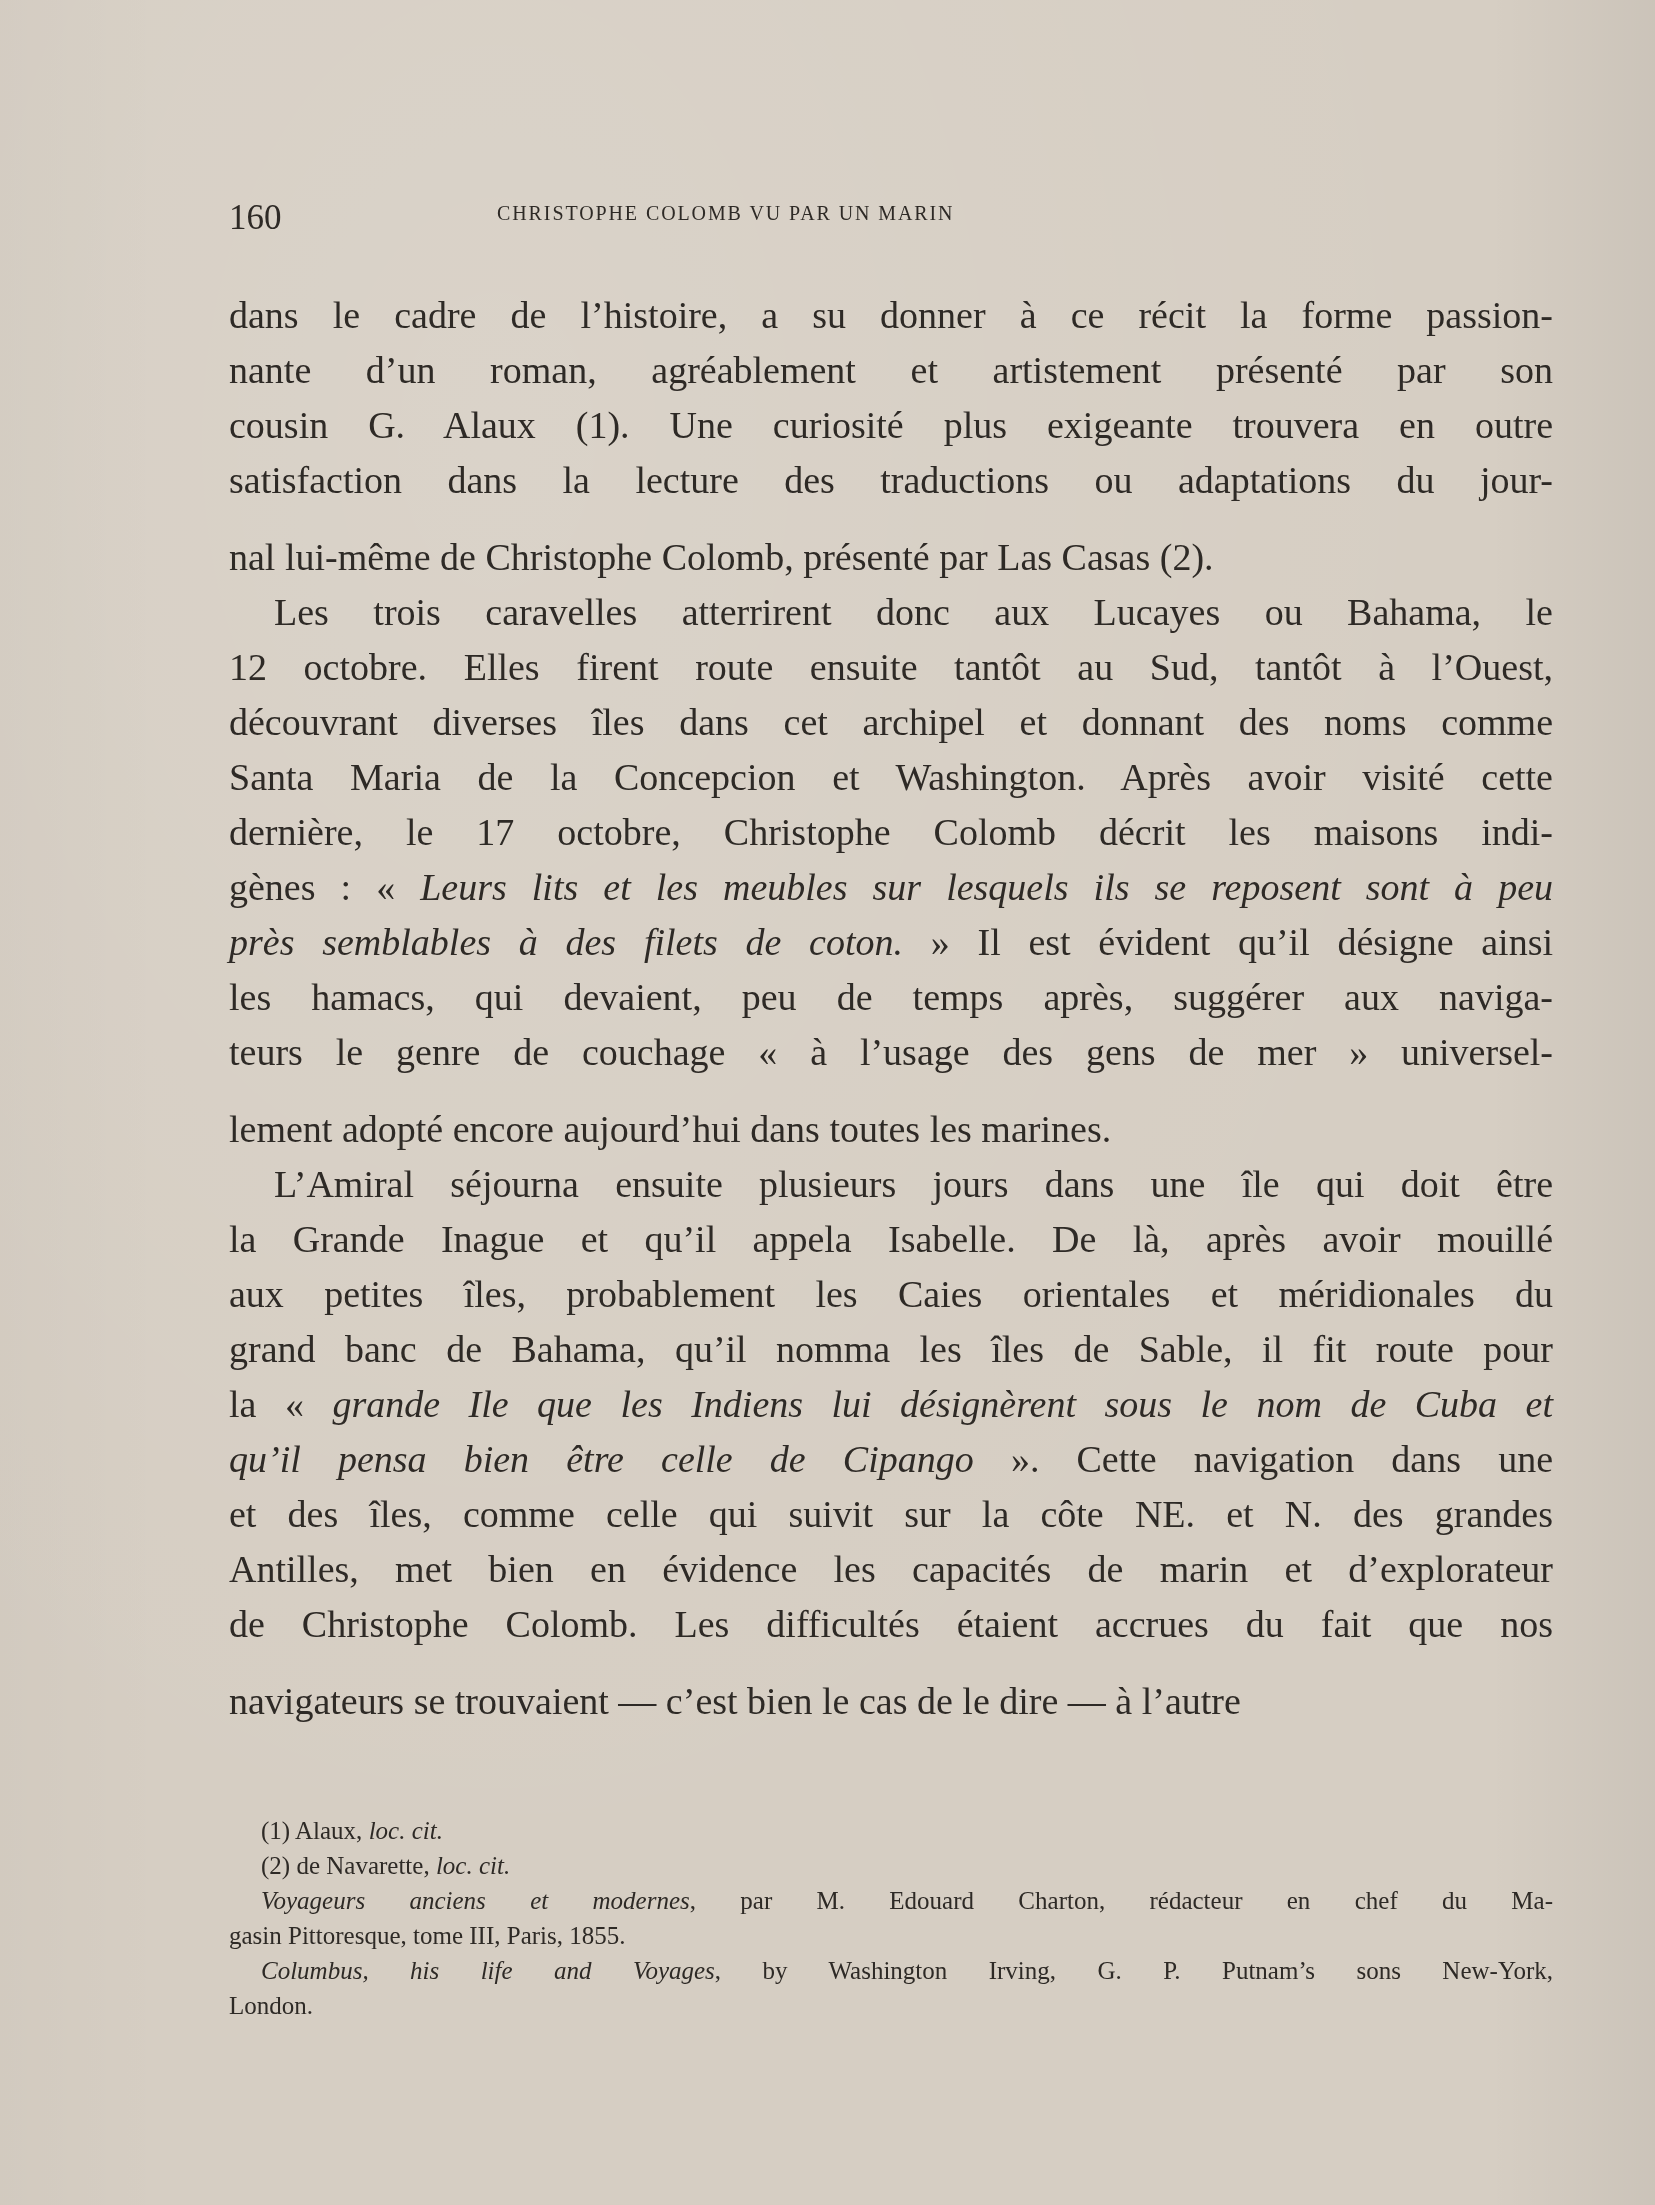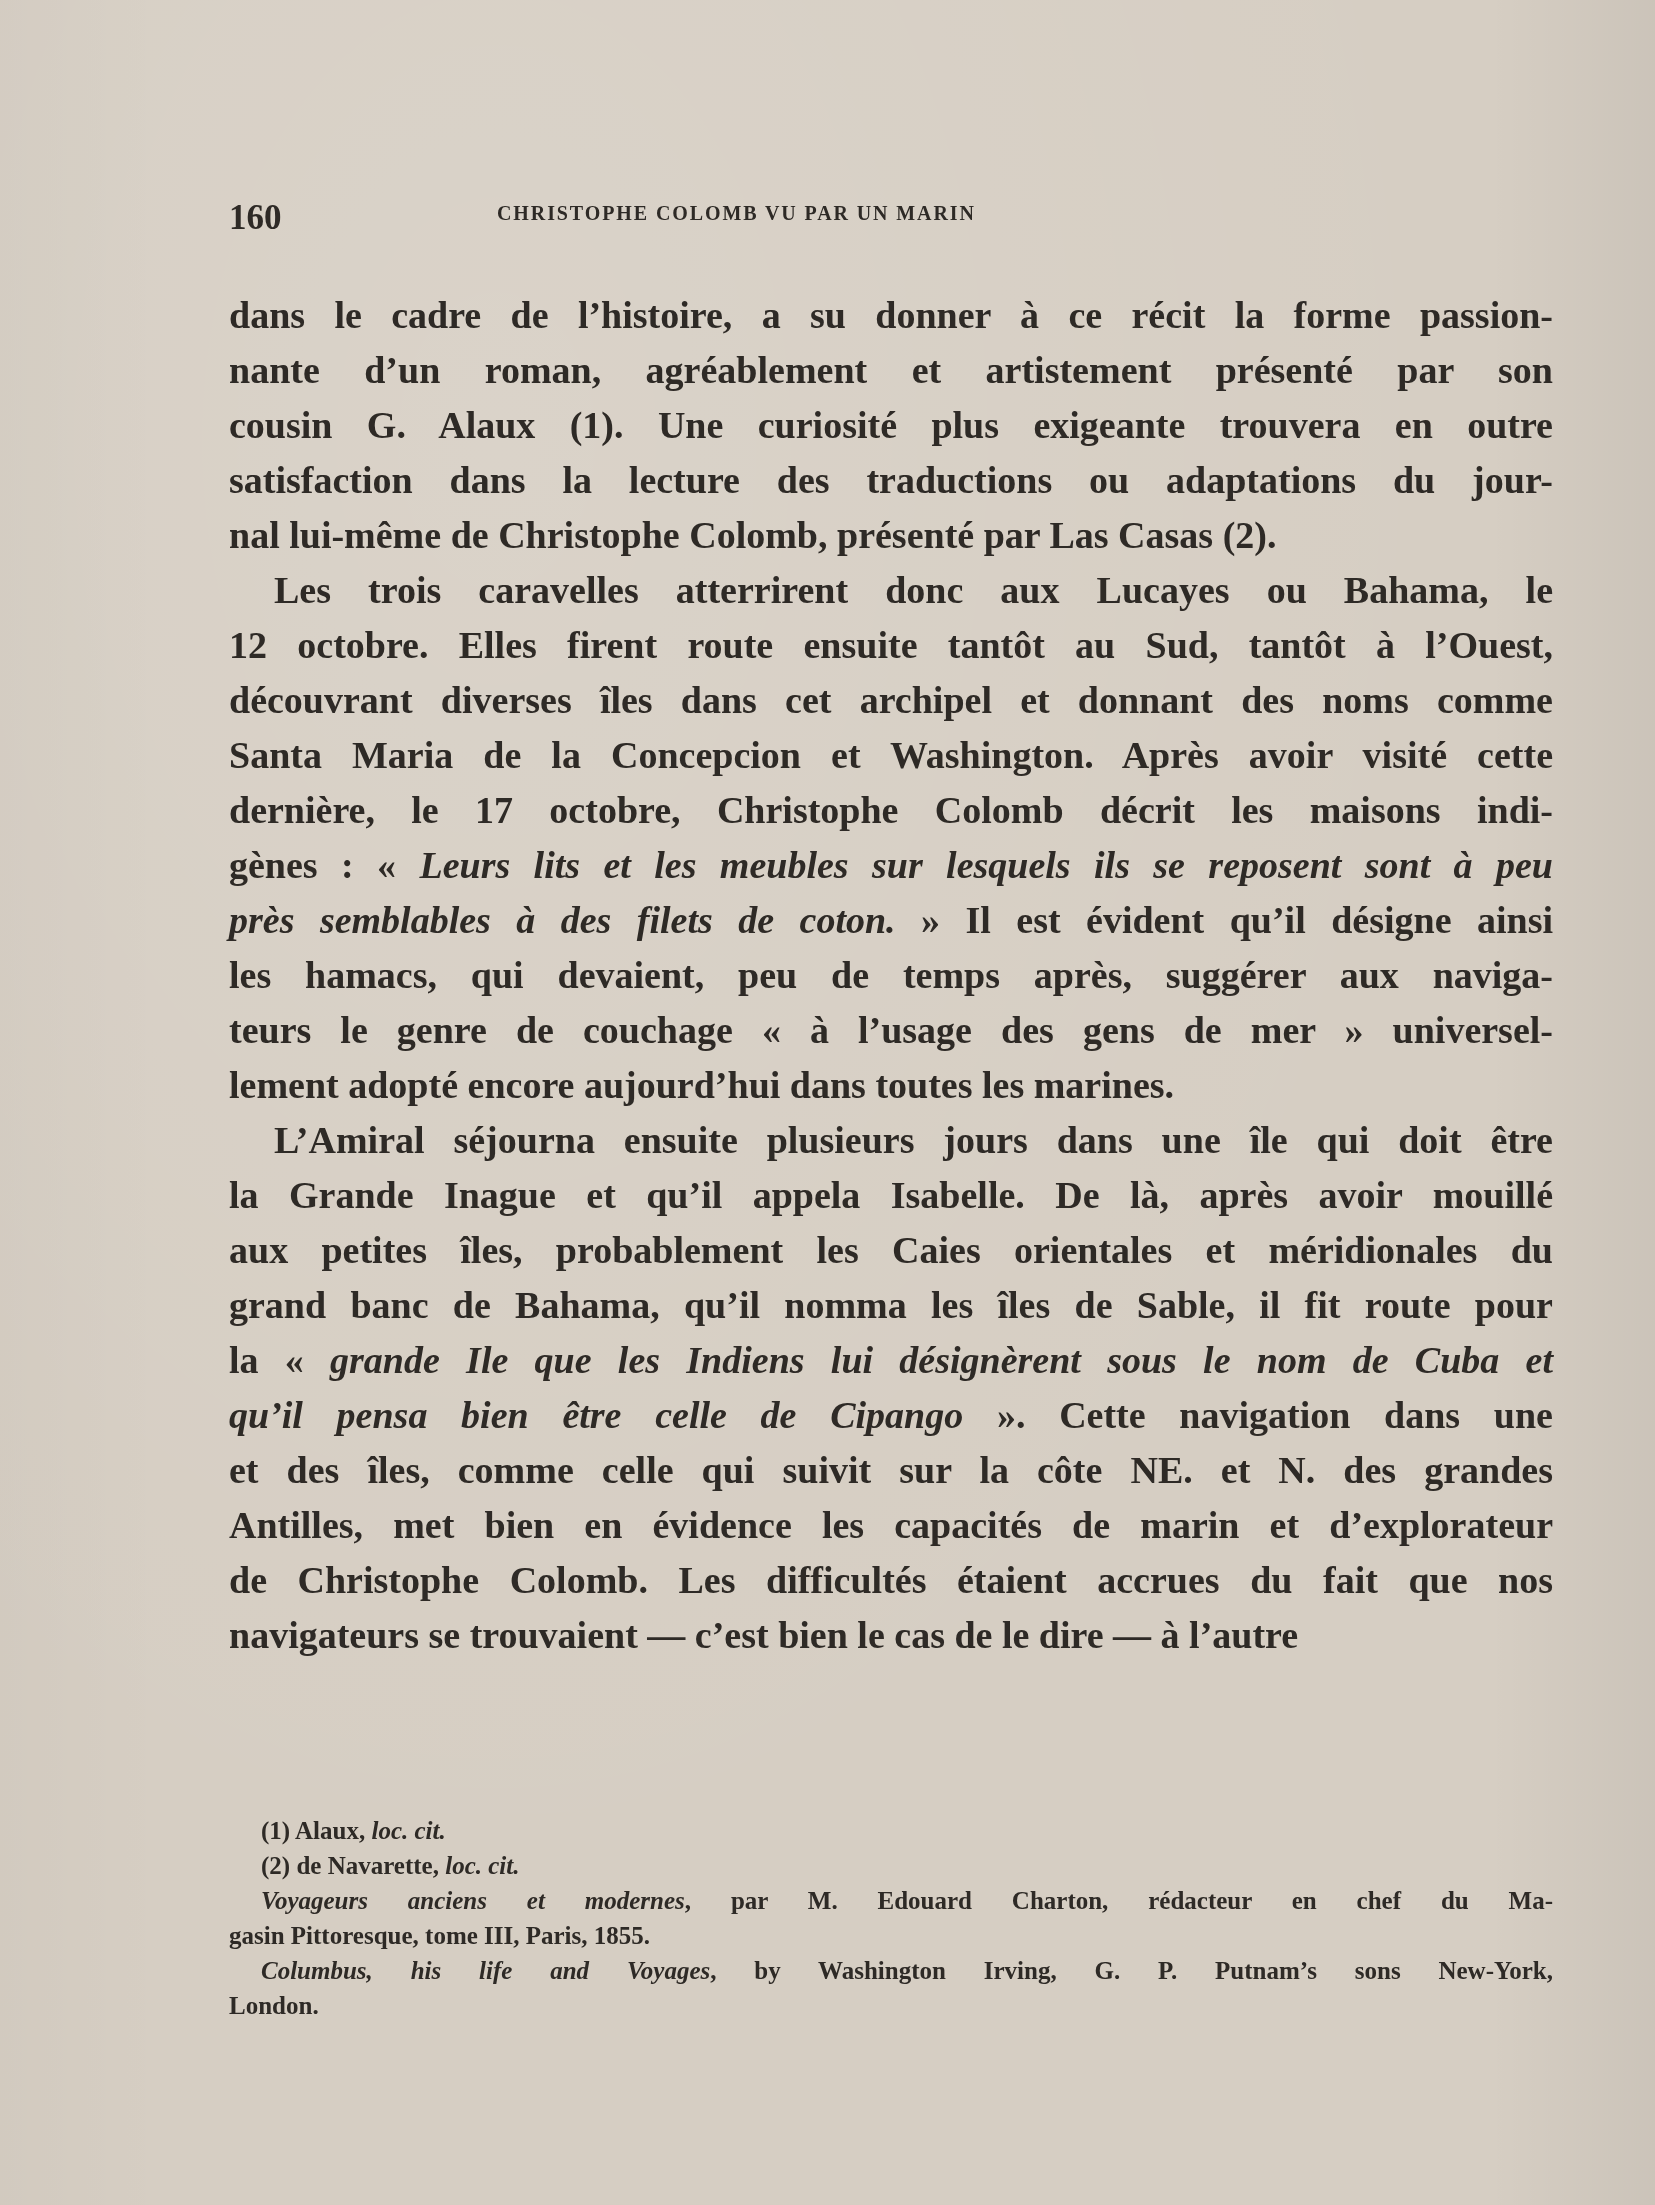--- a/index.html
+++ b/index.html
@@ -8,21 +8,21 @@
       height: 2205px;
       background: #d6cec3;
       background-image:
         radial-gradient(ellipse at 30% 20%, rgba(255,255,255,0.10), rgba(0,0,0,0) 60%),
         linear-gradient(90deg, rgba(0,0,0,0.02) 0%, rgba(0,0,0,0) 10%, rgba(0,0,0,0) 90%, rgba(0,0,0,0.05) 100%);
       position: relative;
       overflow: hidden;
       font-family: "Liberation Serif", "DejaVu Serif", serif;
       color: #2e2a26;
     }
-    .page { position: absolute; left: 0; top: 0; width: 1655px; height: 1925px; font-weight: bold; }
+    .page { position: absolute; left: 0; top: 0; width: 1655px; height: 1925px; }
     .running-head {
       position: absolute;
       left: 229px;
       top: 198px;
       width: 1061px;
       height: 45px;
       font-size: 30px;
       letter-spacing: 1.3px;
     }
     .running-head .folio { position: absolute; left: 0; top: 0; font-size: 35px; letter-spacing: 0; }
@@ -31,21 +31,21 @@
       position: absolute;
       left: 229px;
       top: 288px;
       width: 1324px;
       font-size: 38px;
       line-height: 55px;
       text-align: justify;
     }
     .body-text p { margin: 0; }
     .line { display: block; text-align: justify; text-align-last: justify; white-space: nowrap; }
-    .line.last { text-align-last: left; }
+    .line.last { text-align-last: left; margin-top: 22px; }
     .line span.it { font-style: italic; }
     .footnotes {
       position: absolute;
       left: 229px;
       top: 1813px;
       width: 1324px;
       font-size: 25px;
       line-height: 35px;
     }
     .footnotes .fn { display: block; white-space: nowrap; }

